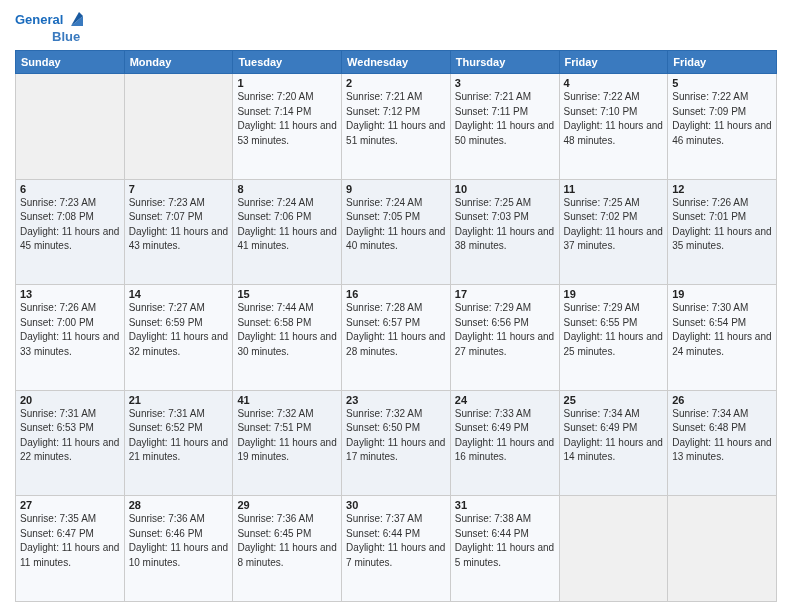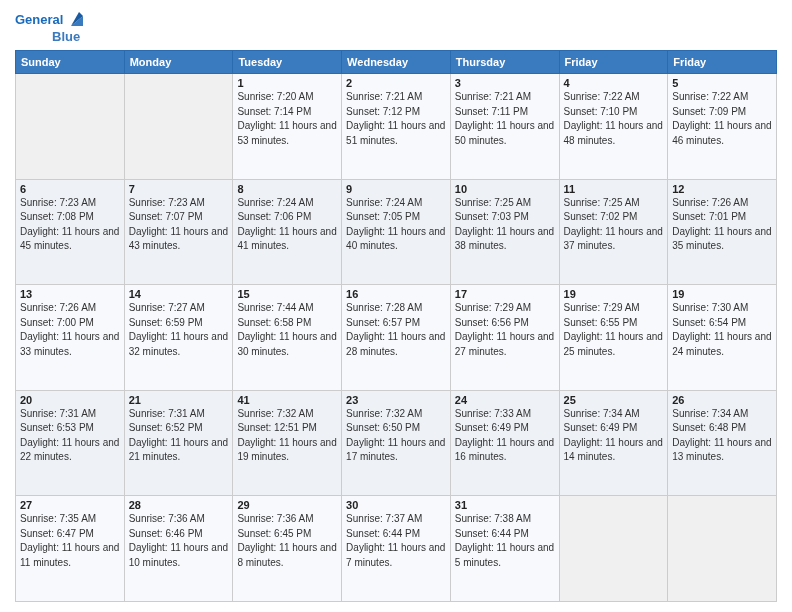--- a/index.html
+++ b/index.html
@@ -265,21 +265,21 @@
           </td>
           <td>
             <span class="day-num">21</span>
             <div class="day-info">Sunrise: 7:31 AM
 Sunset: 6:52 PM
 Daylight: 11 hours and 21 minutes.</div>
           </td>
           <td>
             <span class="day-num">41</span>
             <div class="day-info">Sunrise: 7:32 AM
-Sunset: 12:51 PM
+Sunset: 7:51 PM
 Daylight: 11 hours and 19 minutes.</div>
           </td>
           <td>
             <span class="day-num">23</span>
             <div class="day-info">Sunrise: 7:32 AM
 Sunset: 6:50 PM
 Daylight: 11 hours and 17 minutes.</div>
           </td>
           <td>
             <span class="day-num">24</span>

